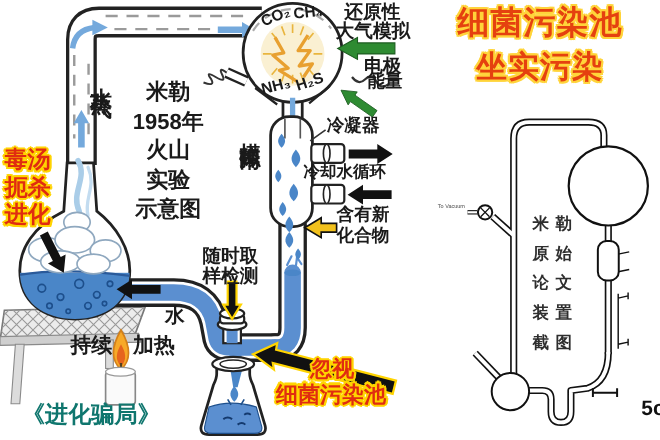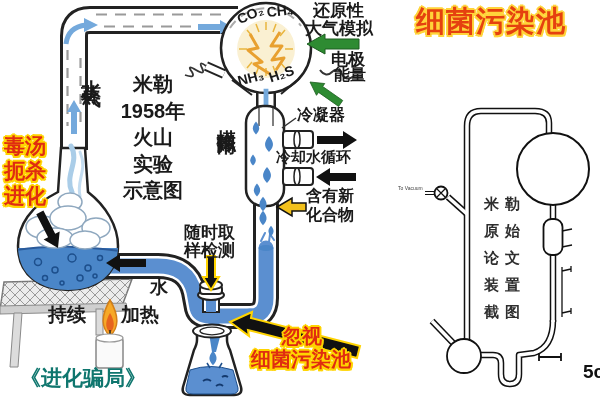--- a/index.html
+++ b/index.html
@@ -214,20 +214,21 @@
     <rect x="543.5" y="219" width="19" height="36" rx="8" fill="#fff" stroke="#111" stroke-width="1.8"></rect>
     <path d="M562,231 L572,229 M562,247 L572,245" stroke="#111" stroke-width="1.3"></path>
     <path d="M562,267 L562,317 M562,271 L571,269 M562,313 L571,311 M571,266 L571,272 M571,308 L571,314" stroke="#111" stroke-width="1.3" fill="none"></path>
     <circle cx="464" cy="356" r="17" fill="#fff" stroke="#111" stroke-width="1.8"></circle>
     <path d="M539,357 L561,357 M539,353 L539,361 M561,353 L561,361" stroke="#111" stroke-width="1.8"></path>
   </g>
 </svg>
 
 
   <div class="lbl title-red center" style="left:398px;top:5px;width:186px;font-size:29px;">细菌污染池</div>
+  <div class="lbl title-red center" style="left:398px;top:45px;width:186px;font-size:28px;">坐实污染</div>
 
   <div class="lbl vert" style="left:80px;top:64px;font-size:20px;">水蒸气</div>
 
   <div class="lbl center" style="left:107px;top:71px;width:92px;font-size:20px;font-weight:800;">
     <div class="cap-line">米勒</div>
     <div class="cap-line">1958年</div>
     <div class="cap-line">火山</div>
     <div class="cap-line">实验</div>
     <div class="cap-line">示意图</div>
   </div>
@@ -245,21 +246,21 @@
   <div class="lbl" style="left:297px;top:106px;font-size:16px;">冷凝器</div>
   <div class="lbl" style="left:276px;top:149px;font-size:15px;text-align:center;">冷却水循环</div>
   <div class="lbl vert" style="left:216px;top:115px;font-size:19px;letter-spacing:2px;">模拟降雨</div>
   <div class="lbl" style="left:306px;top:187px;font-size:16px;">含有新</div>
   <div class="lbl" style="left:306px;top:206px;font-size:16px;">化合物</div>
 
   <div class="lbl" style="left:184px;top:223px;font-size:17px;">随时取</div>
   <div class="lbl" style="left:184px;top:241px;font-size:17px;">样检测</div>
 
   <div class="lbl" style="left:150px;top:277px;font-size:18px;">水</div>
-  <div class="lbl" style="left:48px;top:304px;font-size:19px;">持续</div>
+  <div class="lbl" style="left:64px;top:304px;font-size:19px;">持续</div>
   <div class="lbl" style="left:121px;top:304px;font-size:19px;">加热</div>
 
   <div class="lbl red-yellow" style="left:4px;top:133px;font-size:21px;line-height:25px;">
     <div>毒汤</div>
     <div>扼杀</div>
     <div>进化</div>
   </div>
 
   <div class="lbl red-yellow" style="left:282px;top:325px;font-size:20px;">忽视</div>
   <div class="lbl red-yellow" style="left:251px;top:348px;font-size:20px;">细菌污染池</div>

